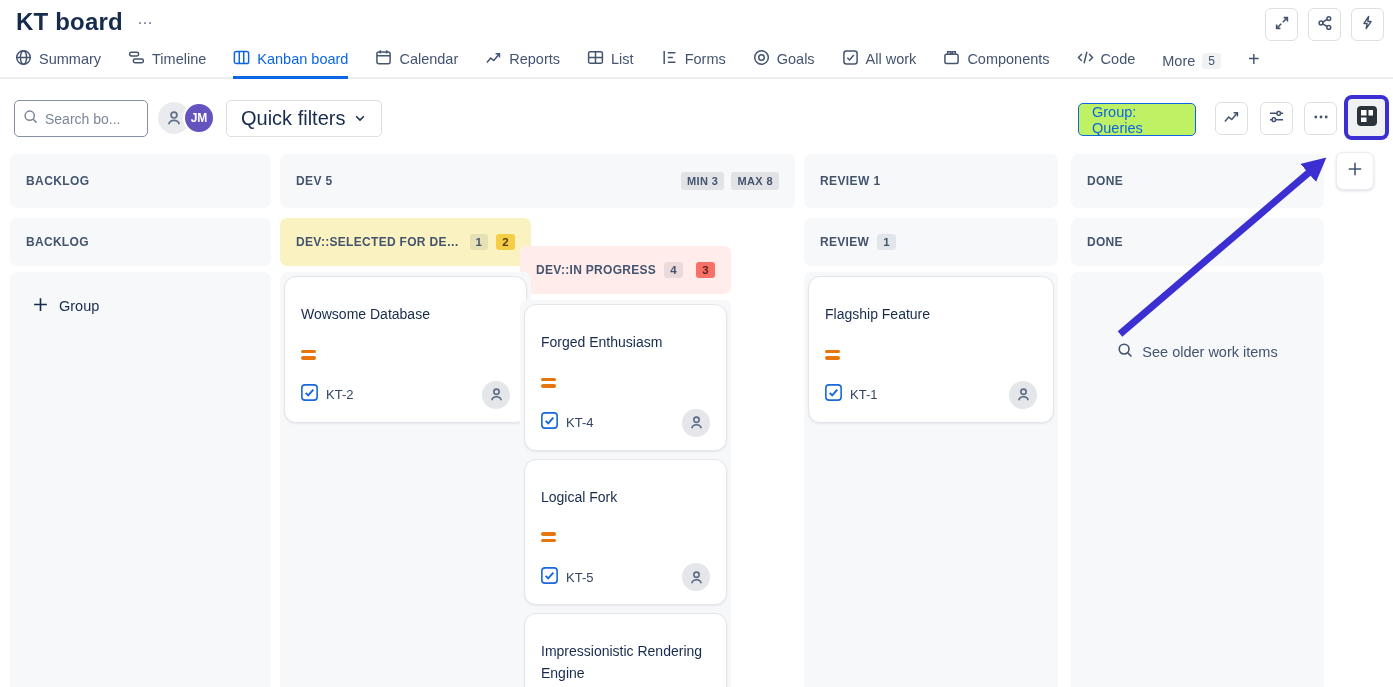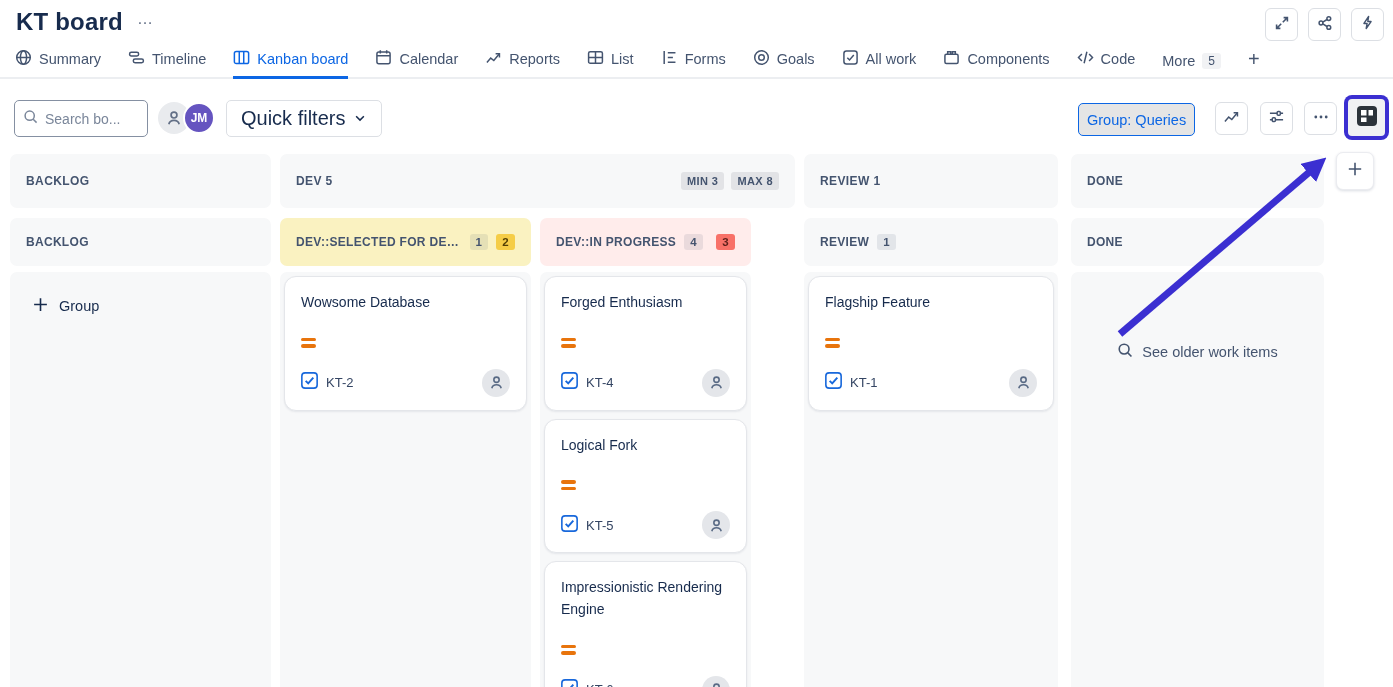--- a/index.html
+++ b/index.html
@@ -40,56 +40,56 @@
   .search-box input::placeholder{color:#7a869a;}
   .avatars{position:absolute;left:158px;top:4px;display:flex;align-items:center;}
   .avatar{width:32px;height:32px;border-radius:50%;display:flex;align-items:center;justify-content:center;}
   .avatar.gray{background:#e9ebee;color:#626f86;}
   .avatar.purple{background:var(--purple_avatar);color:#fff;font-size:12px;font-weight:700;
     margin-left:-7px;border:2px solid #fff;}
   .quick-filters{position:absolute;left:226px;top:2px;height:37px;border:1px solid var(--border-light);
     border-radius:5px;background:#fff;display:flex;align-items:center;gap:8px;padding:0 14px;
     font-size:20px;font-weight:500;color:var(--text-dark);cursor:pointer;}
   .group-btn{position:absolute;left:1078px;top:5px;height:33px;border:1px solid var(--accent);
-    border-radius:5px;background:#e5e5e5;color:var(--accent);font-size:14.5px;font-weight:500;
-    display:flex;align-items:center;padding:0 8px;cursor:pointer;}
+    border-radius:5px;background:#bef264;color:var(--accent);font-size:14.5px;font-weight:500;
+    display:flex;align-items:center;padding:0 13px;cursor:pointer;}
   .tb-icon{position:absolute;top:4px;}
   .tb-icon.insights{left:1215px;}
   .tb-icon.settings{left:1260px;}
   .tb-icon.more{left:1304px;}
   .board-config{position:absolute;left:1348px;top:99px;width:37px;height:37px;border-radius:4px;
     background:#f0f1f3;display:flex;align-items:center;justify-content:center;cursor:pointer;
     box-shadow:0 0 0 4px var(--annotation);}
 
   
   .hdr,.subhdr,.colbody{position:absolute;background:var(--col-bg);border-radius:7px;}
   .hdr{top:154px;height:54px;display:flex;align-items:center;padding:0 16px;
     font-size:12px;font-weight:700;color:var(--text-gray);letter-spacing:.4px;}
   .subhdr{top:218px;height:48px;display:flex;align-items:center;gap:8px;padding:0 16px;
     font-size:12px;font-weight:700;color:var(--text-gray);letter-spacing:.3px;}
   .colbody{top:272px;height:415px;padding:4px;border-radius:7px 7px 0 0;}
-  .c0{left:10px;width:261px;} .c1{left:280px;width:251px;} .c2{left:540px;width:211px;}
+  .c0{left:10px;width:261px;} .c1{left:280px;width:251px;} .c2{left:520px;width:211px;margin-top:28px;}
   .c3{left:804px;width:254px;} .c4{left:1071px;width:253px;}
   .hdr.dev{left:280px;width:515px;}
   .limit-badges{margin-left:auto;display:flex;gap:7px;}
   .lim{background:#e2e3e6;border-radius:3px;padding:3px 6px;font-size:11px;font-weight:700;color:var(--text-gray);}
   .subhdr.yellow{background:var(--yellow_bg);}
   .subhdr.pink{background:var(--pink_bg);}
   .subhdr .truncate{overflow:hidden;text-overflow:ellipsis;white-space:nowrap;flex:0 1 auto;}
   .badge{border-radius:3px;padding:2px 6px;font-size:11.5px;font-weight:700;color:var(--text-gray);
     background:rgba(23,43,77,.09);flex:none;}
   .badge.amber{background:var(--amber);color:#533f04;}
   .badge.red{background:var(--red);color:#5d1f1a;margin-left:auto;}
   .add-col-btn{position:absolute;left:1336px;top:152px;width:38px;height:38px;background:#fff;
     border:1px solid #ebecf0;border-radius:7px;box-shadow:0 1px 3px rgba(9,30,66,.15);
     display:flex;align-items:center;justify-content:center;color:#44546f;cursor:pointer;}
 
   
   .card{background:#fff;border:1px solid #e4e6ea;border-radius:12px;box-shadow:0 1px 2px rgba(9,30,66,.08);
-    padding:15px 16px 13px;margin-bottom:8px;cursor:pointer;}
+    padding:27px 16px 13px;margin-bottom:8px;cursor:pointer;}
   .card-title{font-size:14px;color:var(--text-dark);line-height:1.55;}
   .priority{display:flex;flex-direction:column;gap:3px;margin-top:24px;width:15px;}
   .priority i{display:block;height:3.5px;border-radius:2px;background:var(--orange_priority);}
   .card-foot{display:flex;align-items:center;gap:8px;margin-top:21px;}
   .card-key{font-size:13px;color:#344563;}
   .card-avatar{margin-left:auto;width:28px;height:28px;border-radius:50%;background:#e4e6ea;
     display:flex;align-items:center;justify-content:center;color:#596a85;cursor:pointer;}
 
   .create-link{display:flex;align-items:center;gap:10px;padding:20px 0 0 18px;font-size:14.5px;
     color:var(--text-dark);cursor:pointer;}

